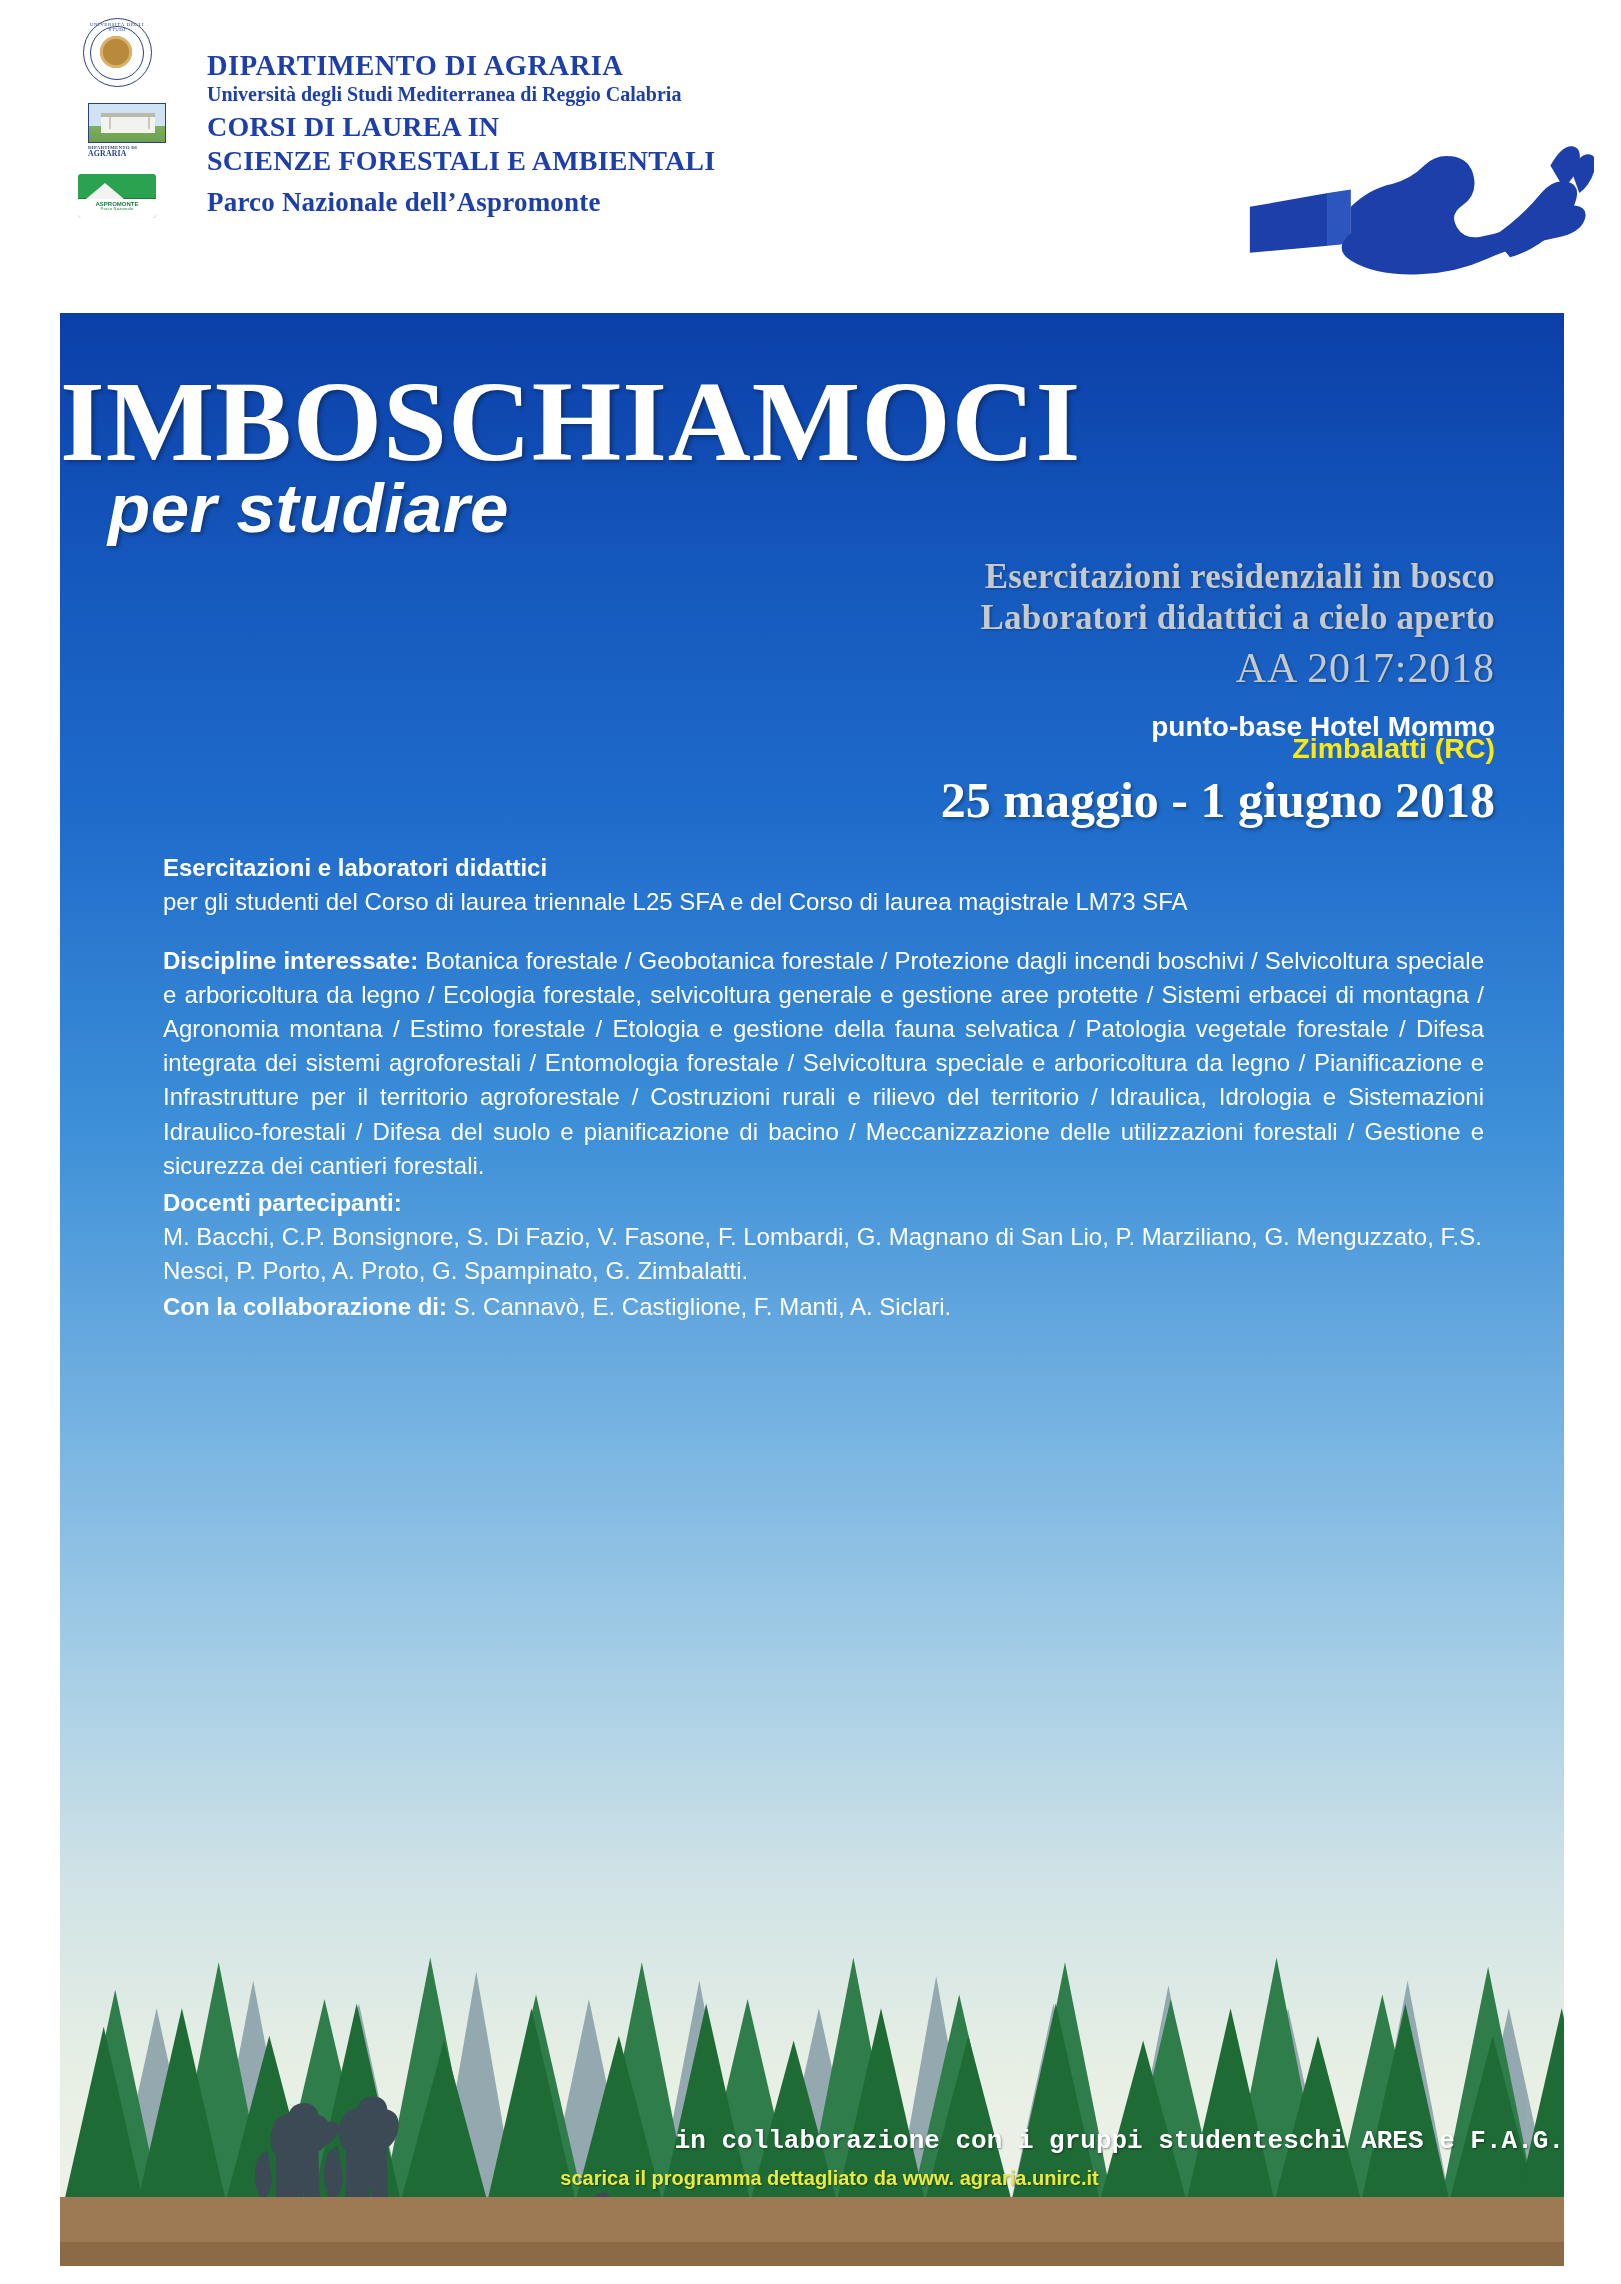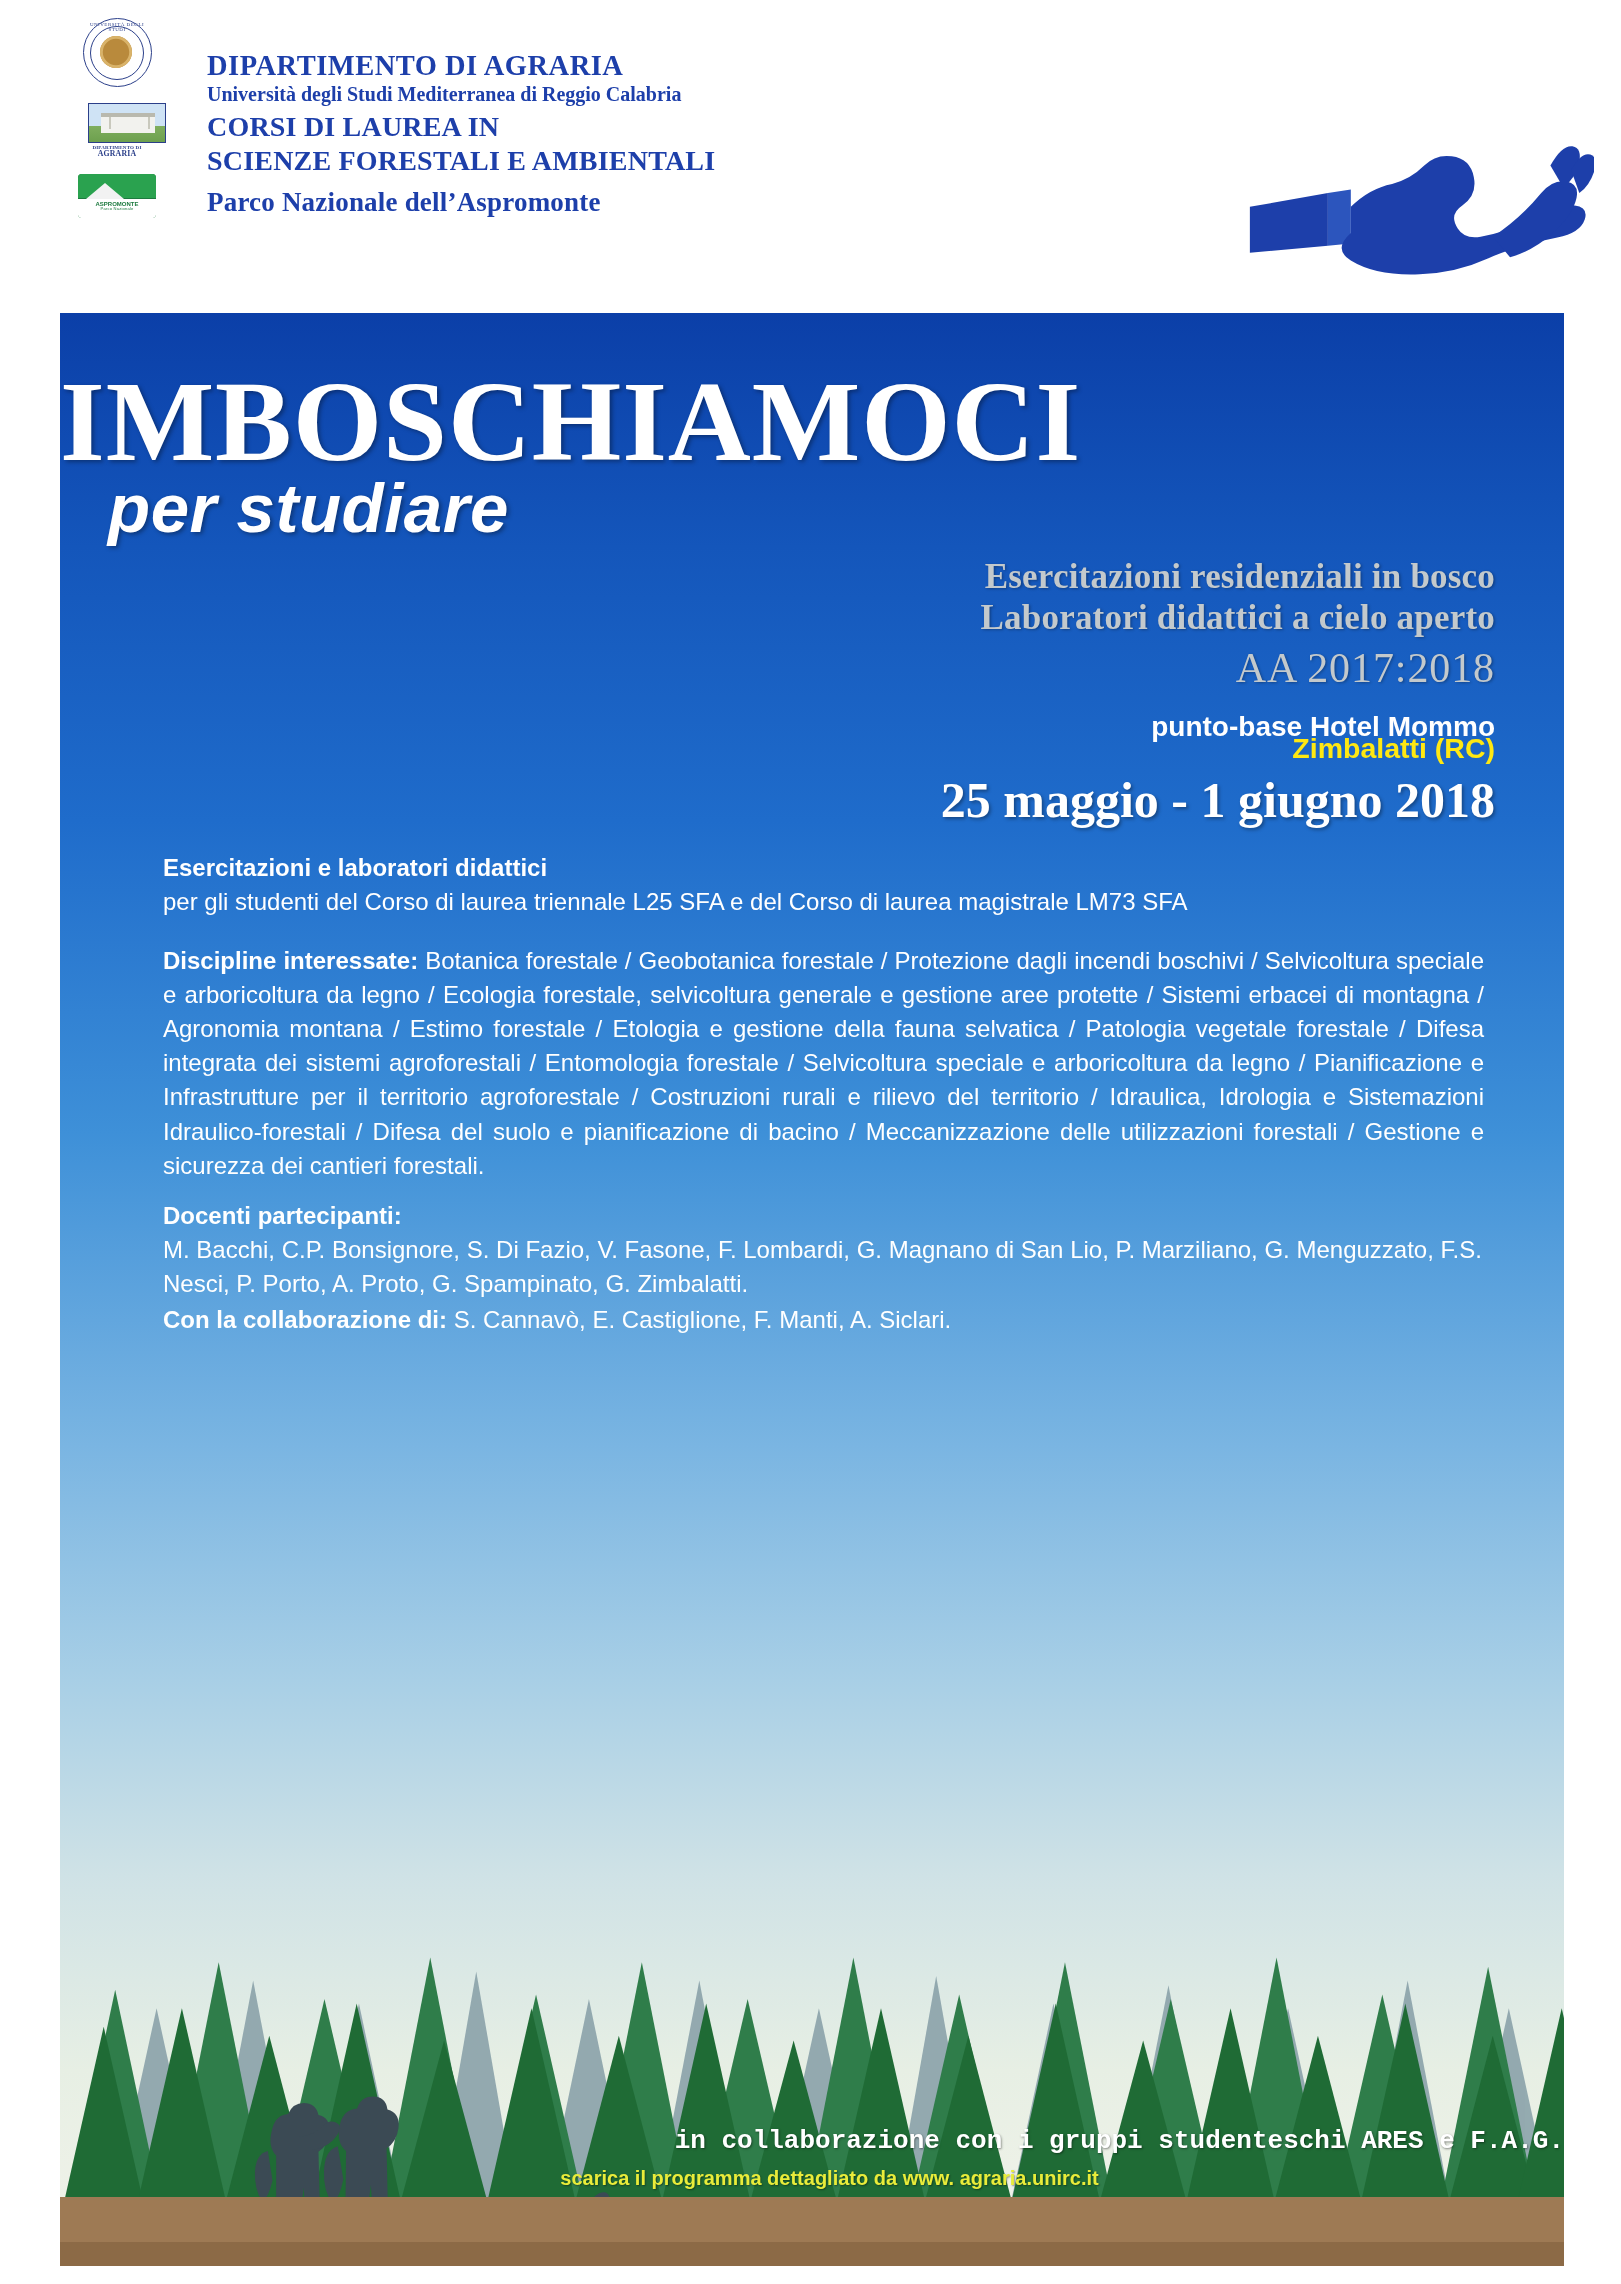--- a/index.html
+++ b/index.html
@@ -63,21 +63,21 @@
     left: 0; right: 0; top: 2.8px;
     font-size: 5px;
     color: #2b3f8a;
     letter-spacing: 0.5px;
     font-family: "Liberation Serif", serif;
   }
   
   .agraria-logo {
     width: 58px;
     margin: 16px auto;
-    text-align: center;
+    text-align: left;
   }
   .agraria-pic {
     width: 78px; height: 40px;
     background: linear-gradient(#cfe3f5 0%, #cfe3f5 58%, #7fae5e 58%, #6da04e 100%);
     border: 0.9px solid #2b3f8a;
     box-sizing: border-box;
     position: relative;
     overflow: hidden;
   }
   .agraria-pic:before {
@@ -296,21 +296,21 @@
   #body-text .bold { font-weight: bold; }
   .para { margin-bottom: 0; }
   #intro-line1 { font-weight: bold; }
   #intro-line2 { }
   #discipline-block {
     margin-top: 25px;
     text-align: justify;
   }
   #docenti-title {
     font-weight: bold;
-    margin-top: 16px;
+    margin-top: 3px;
   }
   #docenti-list { }
   #collab-line { margin-top: 1.8px; }
   #collab-line .lbl { font-weight: bold; }
 
   
   #forest {
     position: absolute;
     left: 0; right: 0; bottom: 0;
     height: 580px;

